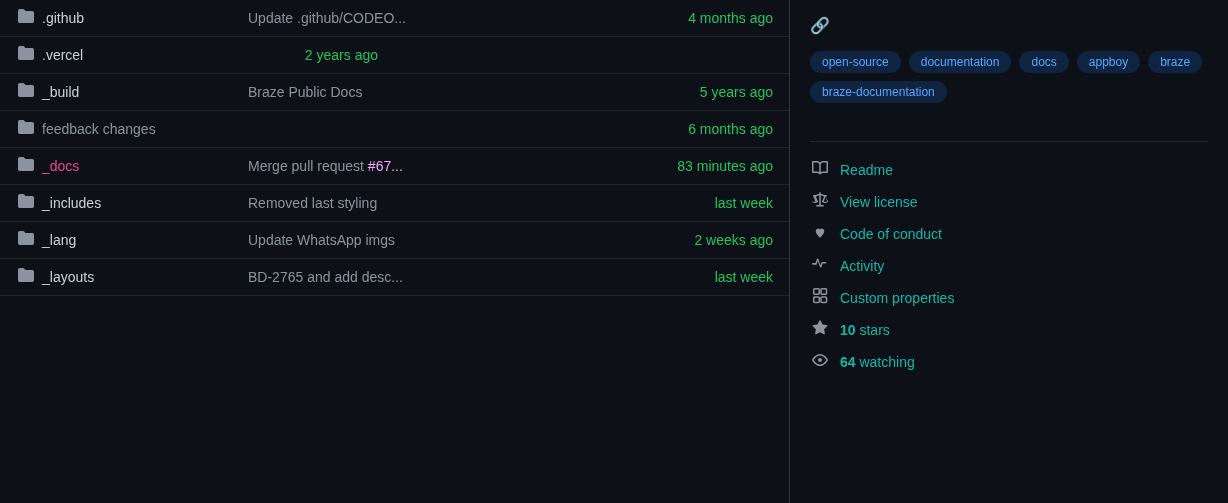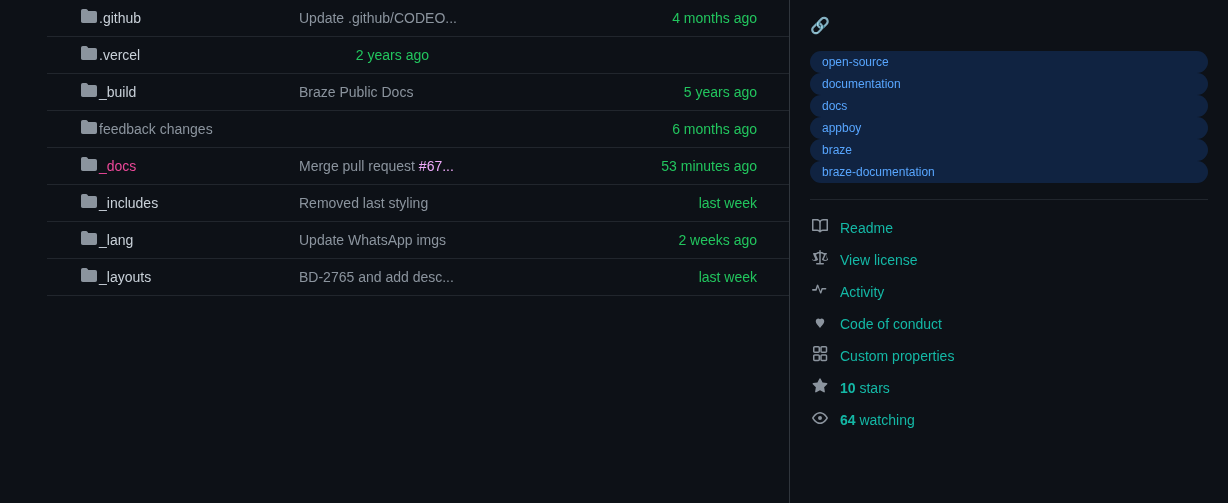--- a/index.html
+++ b/index.html
@@ -15,24 +15,23 @@
 
     
     .file-list {
       flex: 0 0 790px;
       border-right: 1px solid #30363d;
     }
 
     .file-row {
       display: flex;
       align-items: center;
-      padding: 8px 32px;
+      padding: 8px 16px;
       border-bottom: 1px solid #21262d;
-      gap: 0;
-      margin-left: 47px;
+      gap: 6px;
     }
 
     .folder-icon {
       color: #8b949e;
       font-size: 16px;
       flex-shrink: 0;
       width: 20px;
       text-align: center;
     }
 
@@ -91,22 +90,22 @@
     .sidebar-link a {
       color: #58a6ff;
       text-decoration: none;
       font-size: 14px;
       font-weight: 600;
     }
 
     .topics {
       display: flex;
       flex-wrap: wrap;
-      margin-bottom: 16px;
-      flex-direction: column;
+      gap: 8px;
+      margin-bottom: 38px;
     }
 
     .topic-badge {
       background-color: #1f6feb33;
       color: #58a6ff;
       border-radius: 20px;
       padding: 4px 12px;
       font-size: 12px;
       font-weight: 500;
       cursor: pointer;
@@ -174,21 +173,21 @@
         </svg></span>
       <div class="commit-message">feedback changes</div>
       <div class="time-ago">6 months ago</div>
     </div>
     <div class="file-row">
       <span class="folder-icon"><svg width="16" height="16" viewBox="0 0 16 16" fill="#8b949e">
           <path d="M1.75 1A1.75 1.75 0 000 2.75v10.5C0 14.216.784 15 1.75 15h12.5A1.75 1.75 0 0016 13.25v-8.5A1.75 1.75 0 0014.25 3H7.5a.25.25 0 01-.2-.1l-.9-1.2C6.07 1.26 5.55 1 5 1H1.75z"></path>
         </svg></span>
       <div class="file-name"><a href="#">_docs</a></div>
       <div class="commit-message">Merge pull request <a href="#">#67...</a></div>
-      <div class="time-ago">53 minutes ago</div>
+      <div class="time-ago">83 minutes ago</div>
     </div>
     <div class="file-row">
       <span class="folder-icon"><svg width="16" height="16" viewBox="0 0 16 16" fill="#8b949e">
           <path d="M1.75 1A1.75 1.75 0 000 2.75v10.5C0 14.216.784 15 1.75 15h12.5A1.75 1.75 0 0016 13.25v-8.5A1.75 1.75 0 0014.25 3H7.5a.25.25 0 01-.2-.1l-.9-1.2C6.07 1.26 5.55 1 5 1H1.75z"></path>
         </svg></span>
       <div class="file-name plain">_includes</div>
       <div class="commit-message">Removed last styling</div>
       <div class="time-ago">last week</div>
     </div>
     <div class="file-row">
@@ -236,32 +235,32 @@
         <span>Readme</span>
       </div>
       <div class="sidebar-item">
         <span class="si-icon"><svg width="16" height="16" viewBox="0 0 16 16" fill="#8b949e">
             <path d="M8.75.75V2h.985c.304 0 .603.08.867.231l1.29.736c.038.022.08.033.124.033h2.234a.75.75 0 010 1.5h-.427l2.111 4.692a.75.75 0 01-.154.838l-.53-.53.529.531-.001.002-.002.002-.006.006-.006.005-.01.01-.045.04c-.21.176-.441.327-.686.45C14.556 10.78 13.88 11 13 11a4.498 4.498 0 01-2.023-.454 3.544 3.544 0 01-.686-.45l-.045-.04-.016-.015-.006-.006-.004-.004v-.001a.75.75 0 01-.154-.838L12.178 4.5h-.162c-.305 0-.604-.079-.868-.231l-1.29-.736a.245.245 0 00-.124-.033H8.75V13h2.5a.75.75 0 010 1.5h-6.5a.75.75 0 010-1.5h2.5V3.5h-.984a.245.245 0 00-.124.033l-1.29.736c-.264.152-.563.231-.868.231h-.162l2.112 4.692a.75.75 0 01-.154.838l-.53-.53.529.531v.001l-.002.002-.002.002-.006.006-.016.015-.045.04c-.21.176-.441.327-.686.45C4.556 10.78 3.88 11 3 11a4.498 4.498 0 01-2.023-.454 3.544 3.544 0 01-.686-.45l-.045-.04-.016-.015-.006-.006-.004-.004v-.001a.75.75 0 01-.154-.838L2.178 4.5H1.75a.75.75 0 010-1.5h2.234a.249.249 0 00.124-.033l1.29-.736c.263-.15.563-.231.866-.231H7.25V.75a.75.75 0 011.5 0zM2.178 4.5L.066 9.192a3 3 0 001.67.789 3 3 0 001.67-.789L1.294 4.5zm11.646 0l-2.112 4.692a3 3 0 001.67.789 3 3 0 001.67-.789L13.824 4.5z"></path>
           </svg></span>
         <span>View license</span>
       </div>
       <div class="sidebar-item">
         <span class="si-icon"><svg width="16" height="16" viewBox="0 0 16 16" fill="#8b949e">
+            <path d="M8 14.25l-.345-.666C5.62 10.936 3.75 9.189 3.75 7.25c0-1.516 1.177-2.75 2.625-2.75A2.938 2.938 0 018 5.127a2.938 2.938 0 011.625-.627C11.073 4.5 12.25 5.734 12.25 7.25c0 1.939-1.87 3.686-3.905 6.334L8 14.25z"></path>
+          </svg></span>
+        <span>Code of conduct</span>
+      </div>
+      <div class="sidebar-item">
+        <span class="si-icon"><svg width="16" height="16" viewBox="0 0 16 16" fill="#8b949e">
             <path d="M.06 7.75a.75.75 0 01.75-.75h2.69l1.36-4.078a.75.75 0 011.414-.013l2.223 6.292.91-2.73a.75.75 0 01.712-.521h3.5a.75.75 0 010 1.5h-2.972l-1.22 3.66a.75.75 0 01-1.421.003L5.793 5.015 4.682 8.228a.75.75 0 01-.71.522H.81a.75.75 0 01-.75-.75z"></path>
           </svg></span>
         <span>Activity</span>
       </div>
       <div class="sidebar-item">
         <span class="si-icon"><svg width="16" height="16" viewBox="0 0 16 16" fill="#8b949e">
-            <path d="M8 14.25l-.345-.666C5.62 10.936 3.75 9.189 3.75 7.25c0-1.516 1.177-2.75 2.625-2.75A2.938 2.938 0 018 5.127a2.938 2.938 0 011.625-.627C11.073 4.5 12.25 5.734 12.25 7.25c0 1.939-1.87 3.686-3.905 6.334L8 14.25z"></path>
-          </svg></span>
-        <span>Code of conduct</span>
-      </div>
-      <div class="sidebar-item">
-        <span class="si-icon"><svg width="16" height="16" viewBox="0 0 16 16" fill="#8b949e">
             <path d="M1 1.75C1 .784 1.784 0 2.75 0h3.5C7.216 0 8 .784 8 1.75v3.5C8 6.216 7.216 7 6.25 7h-3.5C1.784 7 1 6.216 1 5.25zm1.75-.25a.25.25 0 00-.25.25v3.5c0 .138.112.25.25.25h3.5a.25.25 0 00.25-.25v-3.5a.25.25 0 00-.25-.25zm5.5.25C8.25.784 9.034 0 10 0h3.5C14.466 0 15.25.784 15.25 1.75v3.5C15.25 6.216 14.466 7 13.5 7H10C9.034 7 8.25 6.216 8.25 5.25zm1.75-.25a.25.25 0 00-.25.25v3.5c0 .138.112.25.25.25h3.5a.25.25 0 00.25-.25v-3.5a.25.25 0 00-.25-.25zM1 10c0-.966.784-1.75 1.75-1.75h3.5C7.216 8.25 8 9.034 8 10v3.5C8 14.466 7.216 15.25 6.25 15.25h-3.5C1.784 15.25 1 14.466 1 13.5zm1.75-.25a.25.25 0 00-.25.25v3.5c0 .138.112.25.25.25h3.5a.25.25 0 00.25-.25V10a.25.25 0 00-.25-.25zm5.5.25c0-.966.784-1.75 1.75-1.75h3.5c.966 0 1.75.784 1.75 1.75v3.5c0 .966-.784 1.75-1.75 1.75H10c-.966 0-1.75-.784-1.75-1.75zm1.75-.25a.25.25 0 00-.25.25v3.5c0 .138.112.25.25.25h3.5a.25.25 0 00.25-.25V10a.25.25 0 00-.25-.25z"></path>
           </svg></span>
         <span>Custom properties</span>
       </div>
       <div class="sidebar-item">
         <span class="si-icon"><svg width="16" height="16" viewBox="0 0 16 16" fill="#8b949e">
             <path d="M8 .25a.75.75 0 01.673.418l1.882 3.815 4.21.612a.75.75 0 01.416 1.279l-3.046 2.97.719 4.192a.75.75 0 01-1.088.791L8 12.347l-3.766 1.98a.75.75 0 01-1.088-.79l.72-4.194L.818 6.374a.75.75 0 01.416-1.28l4.21-.611L7.327.668A.75.75 0 018 .25z"></path>
           </svg></span>
         <span><span class="count">10 </span>stars</span>
       </div>

